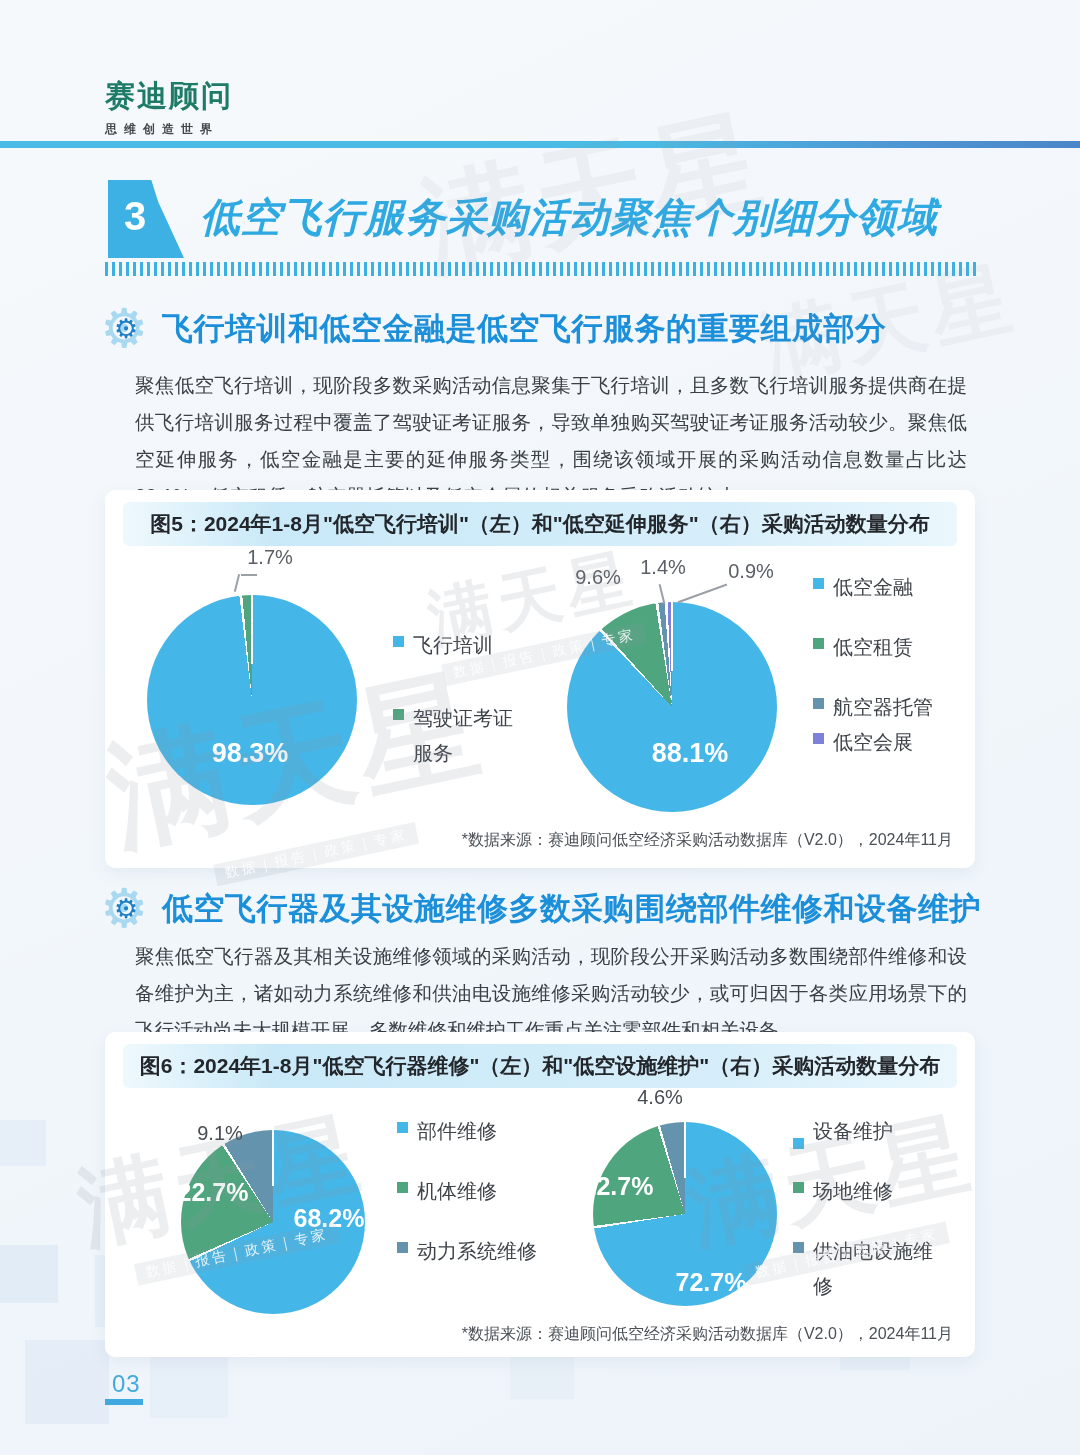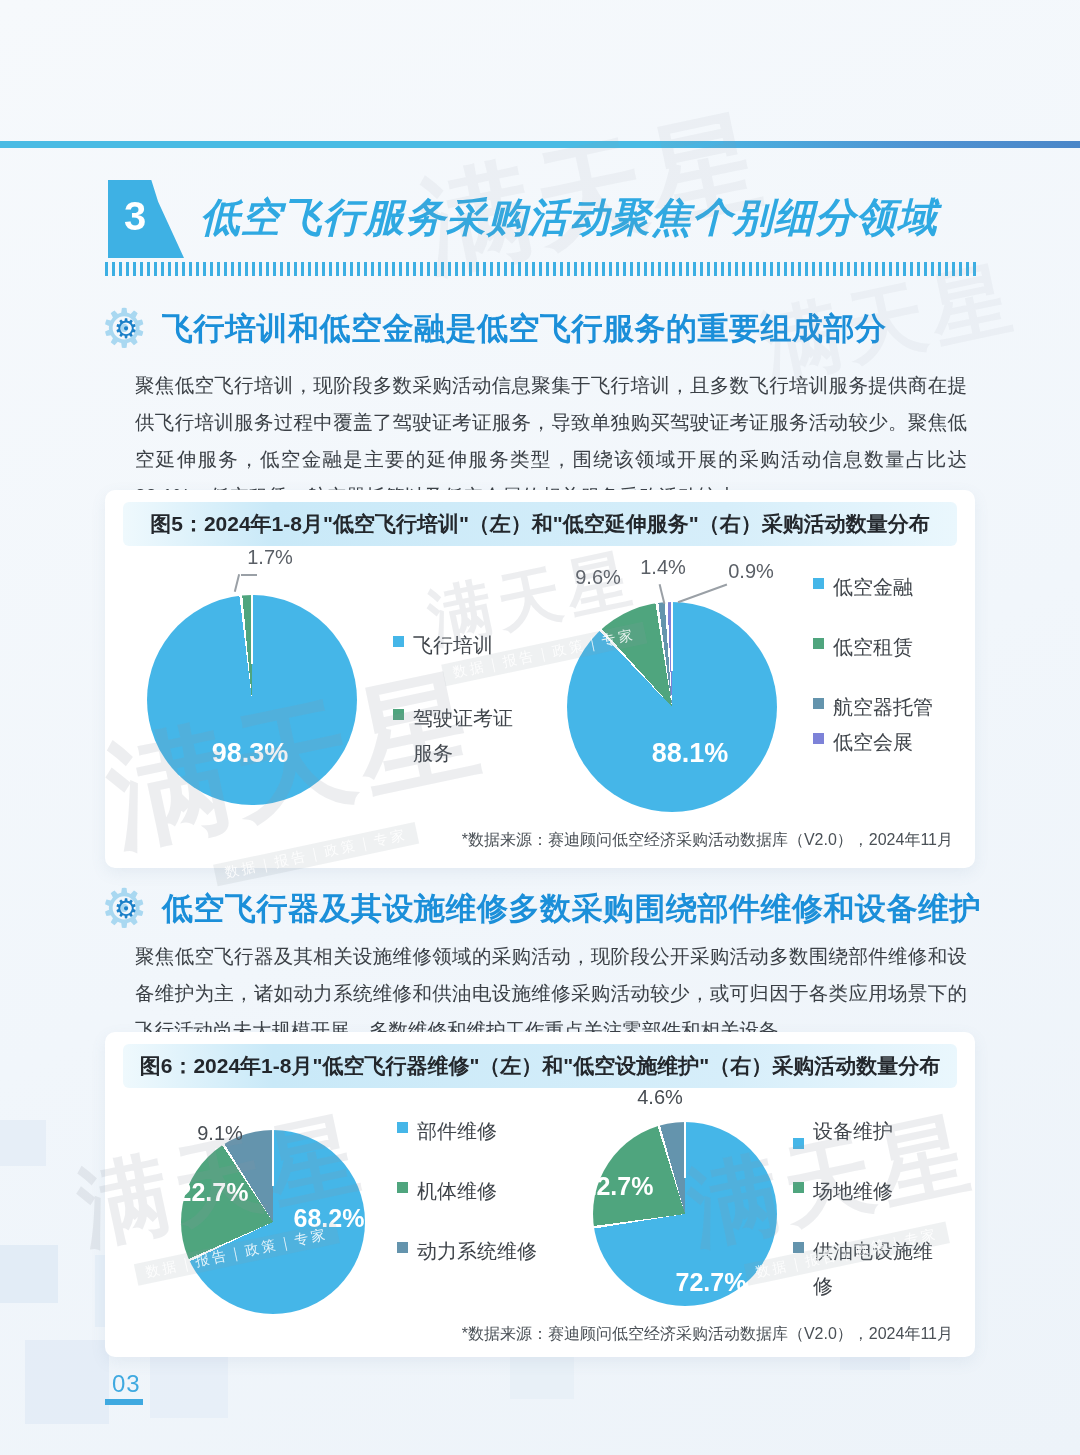--- a/index.html
+++ b/index.html
@@ -60,20 +60,24 @@
   <div class="dec abs" style="left:0;top:1245px;width:58px;height:58px;opacity:.8"></div>
   <div class="dec abs" style="left:95px;top:1255px;width:72px;height:72px;opacity:.55"></div>
   <div class="dec abs" style="left:25px;top:1340px;width:84px;height:84px;opacity:.7"></div>
   <div class="dec abs" style="left:150px;top:1340px;width:78px;height:78px;opacity:.5"></div>
   <div class="dec abs" style="left:300px;top:1290px;width:60px;height:60px;opacity:.45"></div>
   <div class="dec abs" style="left:445px;top:1255px;width:56px;height:56px;opacity:.5"></div>
   <div class="dec abs" style="left:510px;top:1335px;width:64px;height:64px;opacity:.45"></div>
   <div class="dec abs" style="left:840px;top:1300px;width:70px;height:70px;opacity:.5"></div>
   <div class="dec abs" style="left:0;top:1120px;width:46px;height:46px;opacity:.6"></div>
 
+  <div class="abs" style="left:105px;top:76px;">
+    <div class="logo-title">赛迪顾问</div>
+    <div class="logo-sub">思维创造世界</div>
+  </div>
   <div class="abs head-rule"></div>
 
   <div class="abs sec-badge">
     <div class="sec-num">3</div>
   </div>
   <div class="abs sec-title">低空飞行服务采购活动聚焦个别细分领域</div>
   <div class="abs dotted"></div>
 
   <div class="abs gear" style="left:100px;top:303px;">
     <span class="gear-outer">⚙</span>

